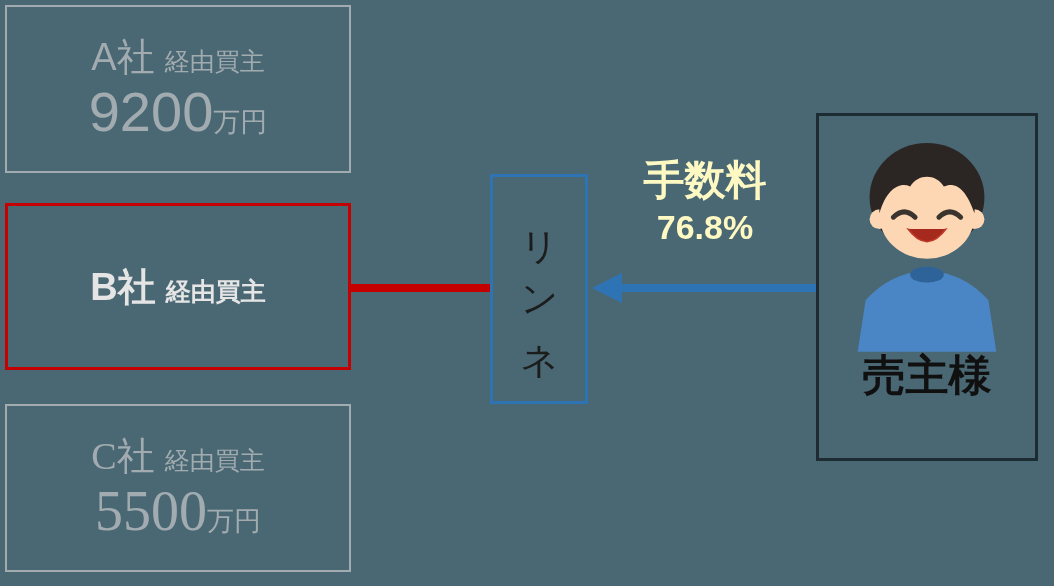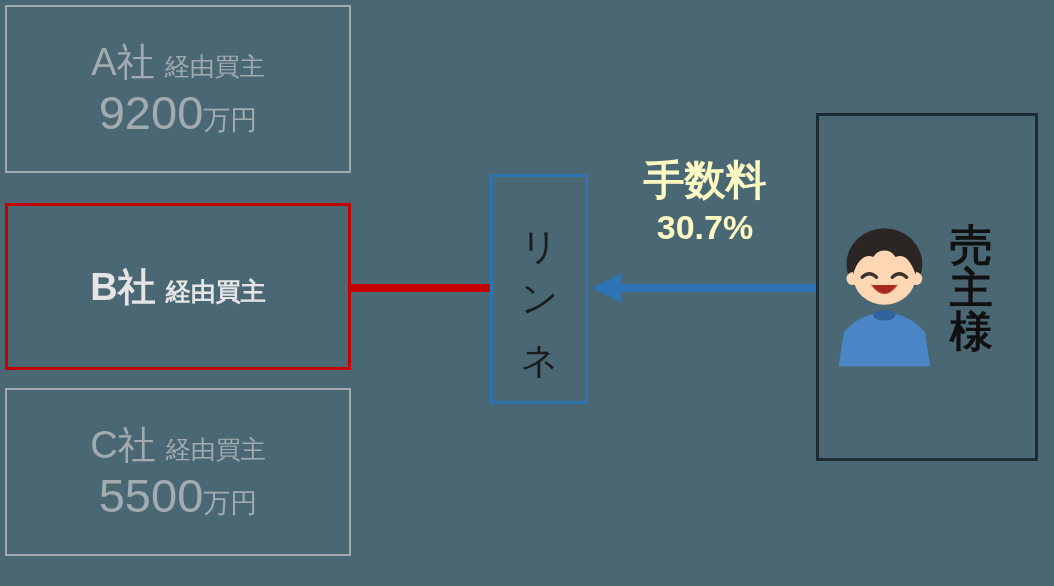--- a/index.html
+++ b/index.html
@@ -22,29 +22,29 @@
     border: 2px solid #a2acb0;
     color: #a2acb0;
     display: flex;
     flex-direction: column;
     justify-content: center;
     align-items: center;
     gap: 8px;
   }
   .pos-a { top: 5px; }
   .pos-b { top: 203px; height: 167px; }
-  .pos-c { top: 388px; }
+  .pos-c { top: 404px; font-family: Liberation Serif, serif; }
   .company-box.highlight {
     border: 3px solid #c40000;
     color: #e5e5e5;
     font-weight: 700;
   }
   .cname  { font-size: 38px; line-height: 1; }
   .crole  { font-size: 25px; line-height: 1; margin-left: 10px; }
-  .price  { font-size: 47px; line-height: 1; }
+  .price  { font-size: 56px; line-height: 1; }
   .unit   { font-size: 27px; line-height: 1; text-align: center; }
 
   
   .broker-box {
     position: absolute;
     left: 490px;
     top: 174px;
     width: 98px;
     height: 230px;
     box-sizing: border-box;
@@ -94,21 +94,21 @@
   
   .seller-box {
     position: absolute;
     left: 816px;
     top: 113px;
     width: 222px;
     height: 348px;
     box-sizing: border-box;
     border: 3px solid #1d2b33;
     display: flex;
-    flex-direction: row;
+    flex-direction: column;
     align-items: center;
     justify-content: flex-start;
   }
   .person-svg { margin-top: 8px; }
   .seller-label {
     font-size: 43px;
     font-weight: 700;
     color: #101010;
     margin-top: 2px;
     line-height: 1;
@@ -144,21 +144,21 @@
   </div>
 
   <div class="connector-red"></div>
 
   <div class="broker-box">
     <div class="broker-label">リンネ</div>
   </div>
 
   <div class="fee">
     <div class="fee-title">手数料</div>
-    <div class="fee-rate">30.7%</div>
+    <div class="fee-rate">76.8%</div>
   </div>
 
   <svg class="arrow-blue" viewBox="0 0 226 34" xmlns="http://www.w3.org/2000/svg">
     <polygon points="0,17 30,2 30,32" fill="#2e74b5"></polygon>
     <rect x="28" y="13" width="198" height="8" fill="#2e74b5"></rect>
   </svg>
 
   <div class="seller-box">
     <svg class="person-svg" width="198" height="228" viewBox="0 0 200 230" xmlns="http://www.w3.org/2000/svg">
 

